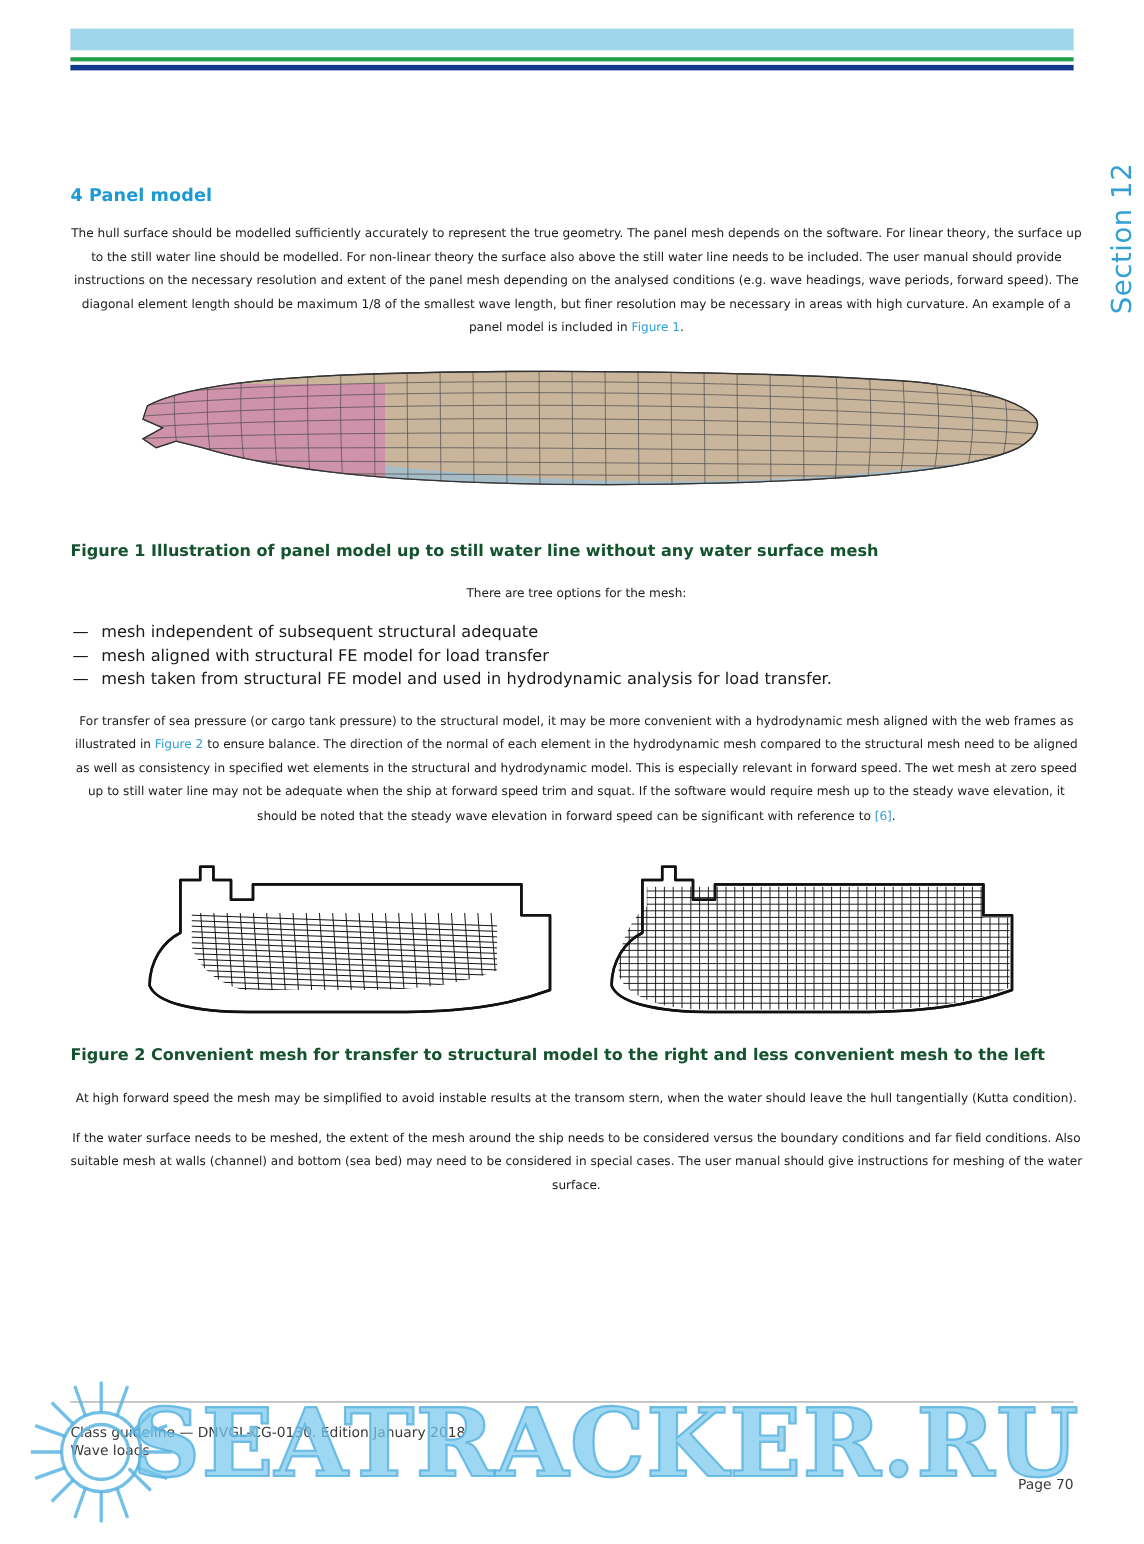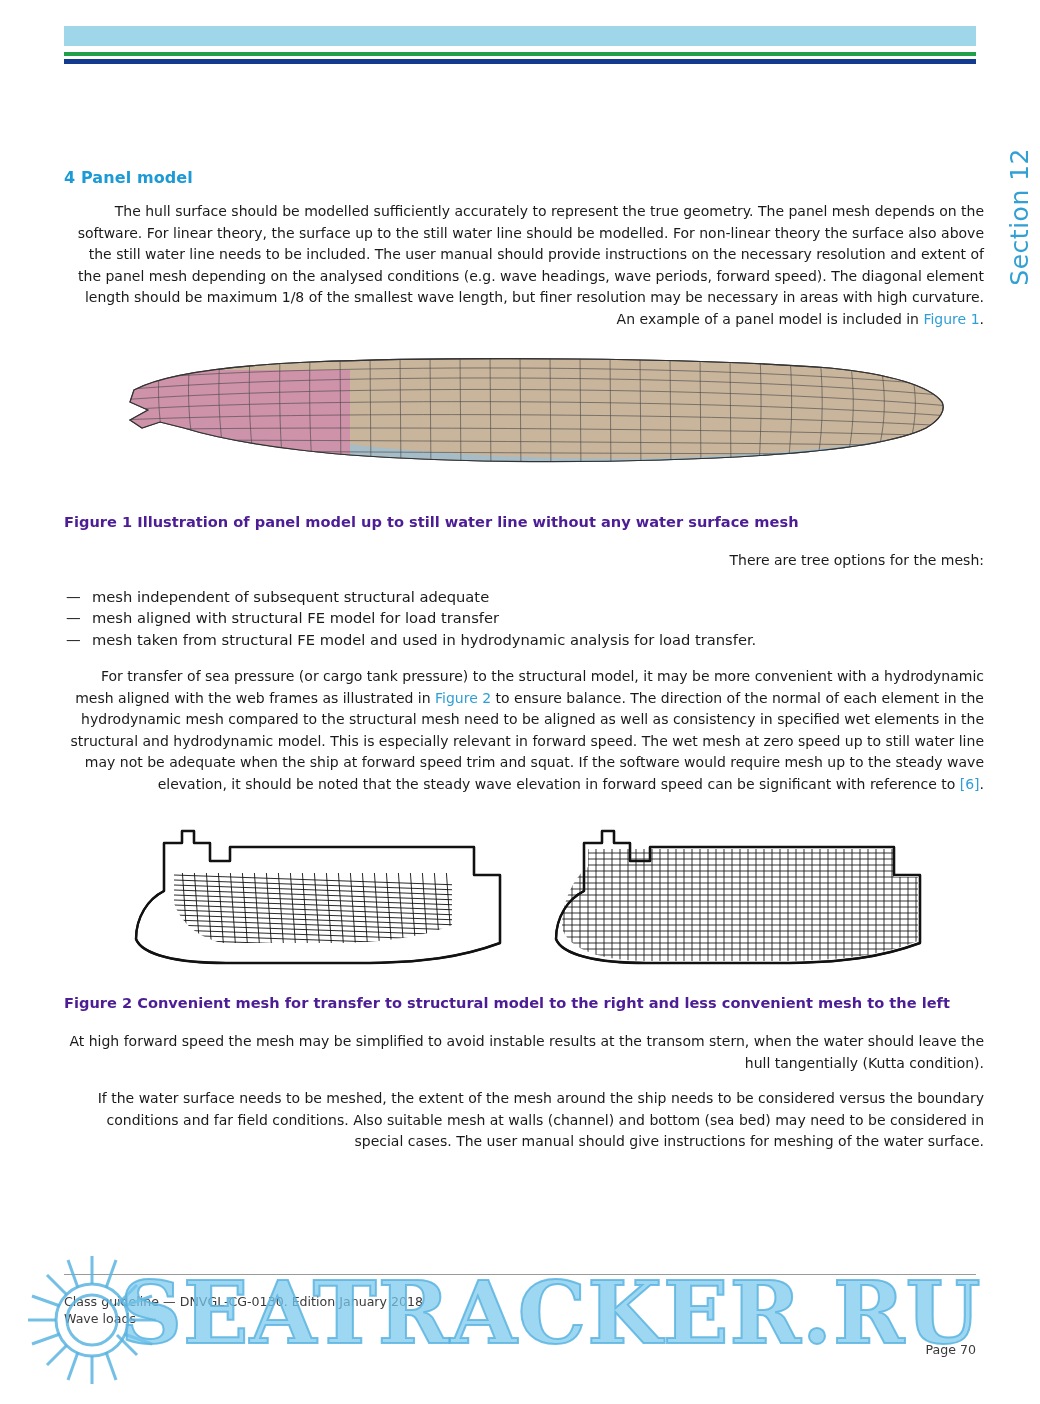--- a/index.html
+++ b/index.html
@@ -69,46 +69,46 @@
     width: 920px;
   }
   h1.section-title {
     color: #1b9ad6;
     font-size: 16px;
     font-weight: bold;
     margin: 0 0 14px 0;
     letter-spacing: 0.1px;
   }
   p.body-text {
-    font-size: 14px;
+    font-size: 11px;
     line-height: 21.5px;
     color: #1a1a1a;
     margin: 0 0 14px 0;
-    text-align: right;
+    text-align: center;
   }
   .link {
     color: #2e9fd6;
   }
   
   .figure1-wrap {
     margin: 16px 0 6px 0;
     height: 150px;
     position: relative;
   }
   .hull {
     position: absolute;
     left: 36px;
     top: 4px;
     width: 850px;
     height: 130px;
   }
   .fig-caption {
     font-size: 14.6px;
     font-weight: bold;
-    color: #4c1d95;
+    color: #14532d;
     line-height: 20px;
     margin: 16px 0 18px 0;
   }
   ul.dash-list {
     list-style: none;
     margin: 6px 0 16px 0;
     padding: 0;
   }
   ul.dash-list li {
     font-size: 14.7px;

